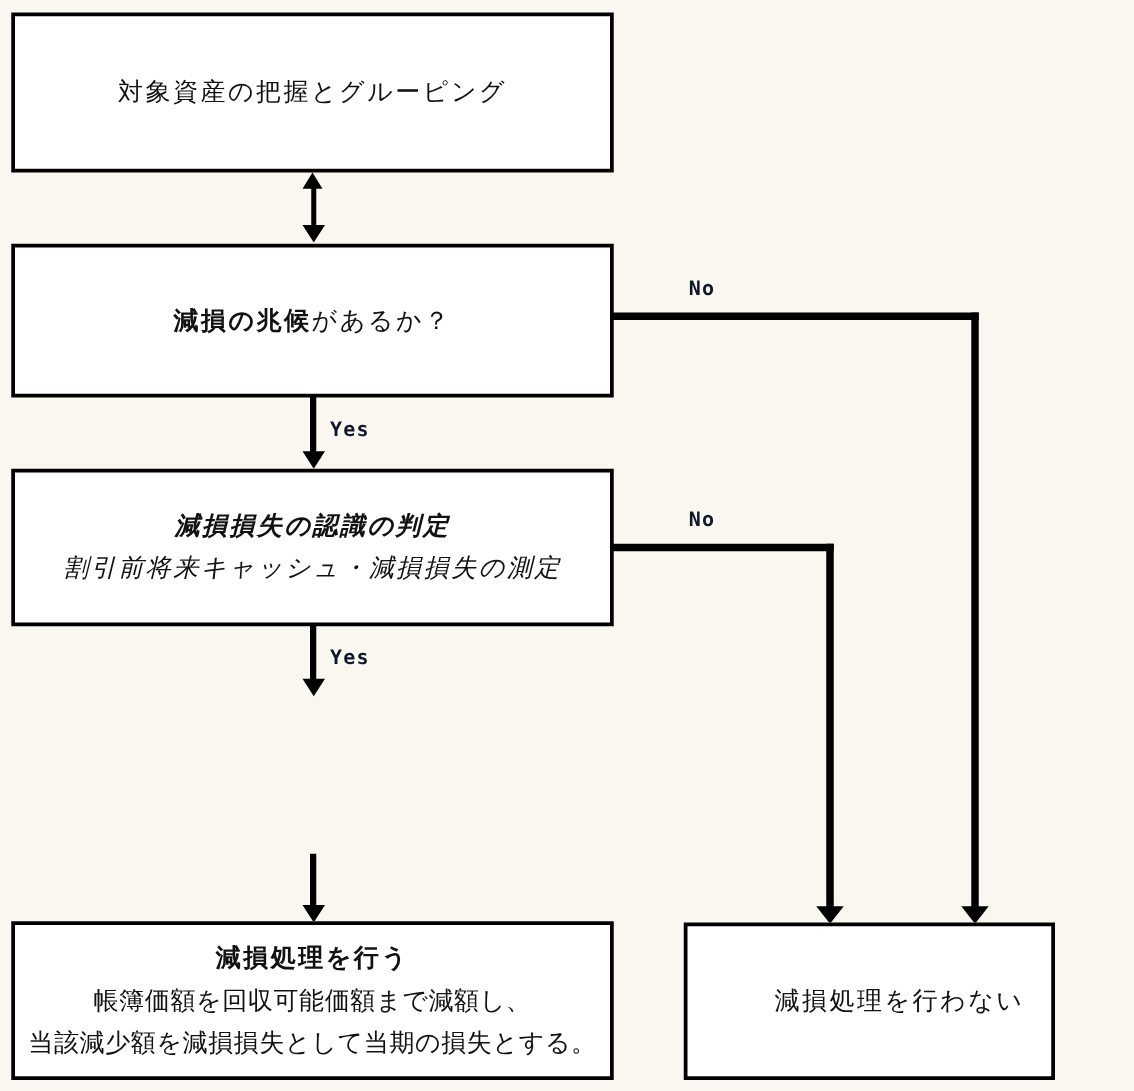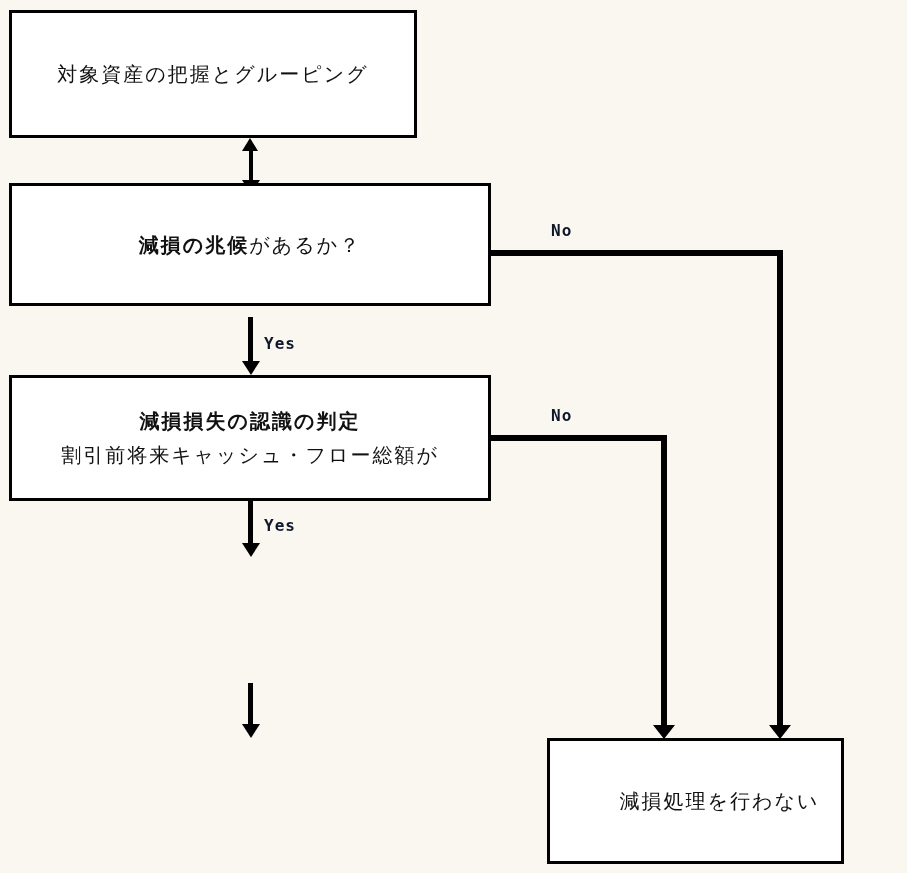--- a/index.html
+++ b/index.html
@@ -44,23 +44,23 @@
     letter-spacing: 1px;
     white-space: nowrap;
   }
   .line { position: absolute; background: #000000; }
   .tri { position: absolute; width: 0; height: 0; }
   .tri.down-sm { border-left: 9px solid transparent; border-right: 9px solid transparent; border-top: 14px solid #000000; }
   .tri.up-sm   { border-left: 8px solid transparent; border-right: 8px solid transparent; border-bottom: 13px solid #000000; }
   .tri.down-lg { border-left: 11px solid transparent; border-right: 11px solid transparent; border-top: 14px solid #000000; }
 
   
-  #box-grouping    { left: 9px;   top: 10px;  width: 408px; height: 128px; }
-  #box-indication  { left: 9px;   top: 183px; width: 482px; height: 123px; }
-  #box-recognition { left: 9px;   top: 375px; width: 482px; height: 126px; }
+  #box-grouping    { left: 9px;   top: 10px;  width: 482px; height: 128px; }
+  #box-indication  { left: 9px;   top: 195px; width: 482px; height: 123px; }
+  #box-recognition { left: 9px;   top: 375px; width: 482px; height: 126px; font-style: italic; }
   #box-measurement { left: 9px;   top: 557px; width: 482px; height: 127px; }
   #box-impairment  { left: 9px;   top: 737px; width: 482px; height: 127px; }
   #box-no-impairment { left: 547px; top: 738px; width: 297px; height: 126px; padding-left: 48px; }
 
   
   #bidir-shaft   { left: 249px; top: 148px; width: 4px; height: 42px; }
   #bidir-head-up { left: 242px; top: 138px; }
   #bidir-head-dn { left: 242px; top: 180px; }
 
   #yes1-shaft { left: 248px; top: 317px; width: 5px; height: 46px; }
@@ -105,34 +105,39 @@
   <div class="line" id="no1-hline"></div>
   <div class="line" id="no1-vline"></div>
   <div class="tri down-lg" id="no1-head"></div>
 
   <div class="line" id="yes1-shaft"></div>
   <div class="tri down-sm" id="yes1-head"></div>
   <div class="edge-label" id="yes1-label">Yes</div>
 
   <div class="box" id="box-recognition">
     <div class="jp bold">減損損失の認識の判定</div>
-    <div class="jp">割引前将来キャッシュ・フロー総額が</div>
+    <div class="jp">割引前将来キャッシュ・減損損失の測定</div>
   </div>
 
   <div class="edge-label" id="no2-label">No</div>
   <div class="line" id="no2-hline"></div>
   <div class="line" id="no2-vline"></div>
   <div class="tri down-lg" id="no2-head"></div>
 
   <div class="line" id="yes2-shaft"></div>
   <div class="tri down-sm" id="yes2-head"></div>
   <div class="edge-label" id="yes2-label">Yes</div>
 
 
   <div class="line" id="plain-shaft"></div>
   <div class="tri down-sm" id="plain-head"></div>
 
+  <div class="box" id="box-impairment">
+    <div class="jp bold">減損処理を行う</div>
+    <div class="jp tight">帳簿価額を回収可能価額まで減額し、</div>
+    <div class="jp tight">当該減少額を減損損失として当期の損失とする。</div>
+  </div>
 
   <div class="box" id="box-no-impairment">
     <div class="jp">減損処理を行わない</div>
   </div>
 
 </div>
 
 </body></html>

